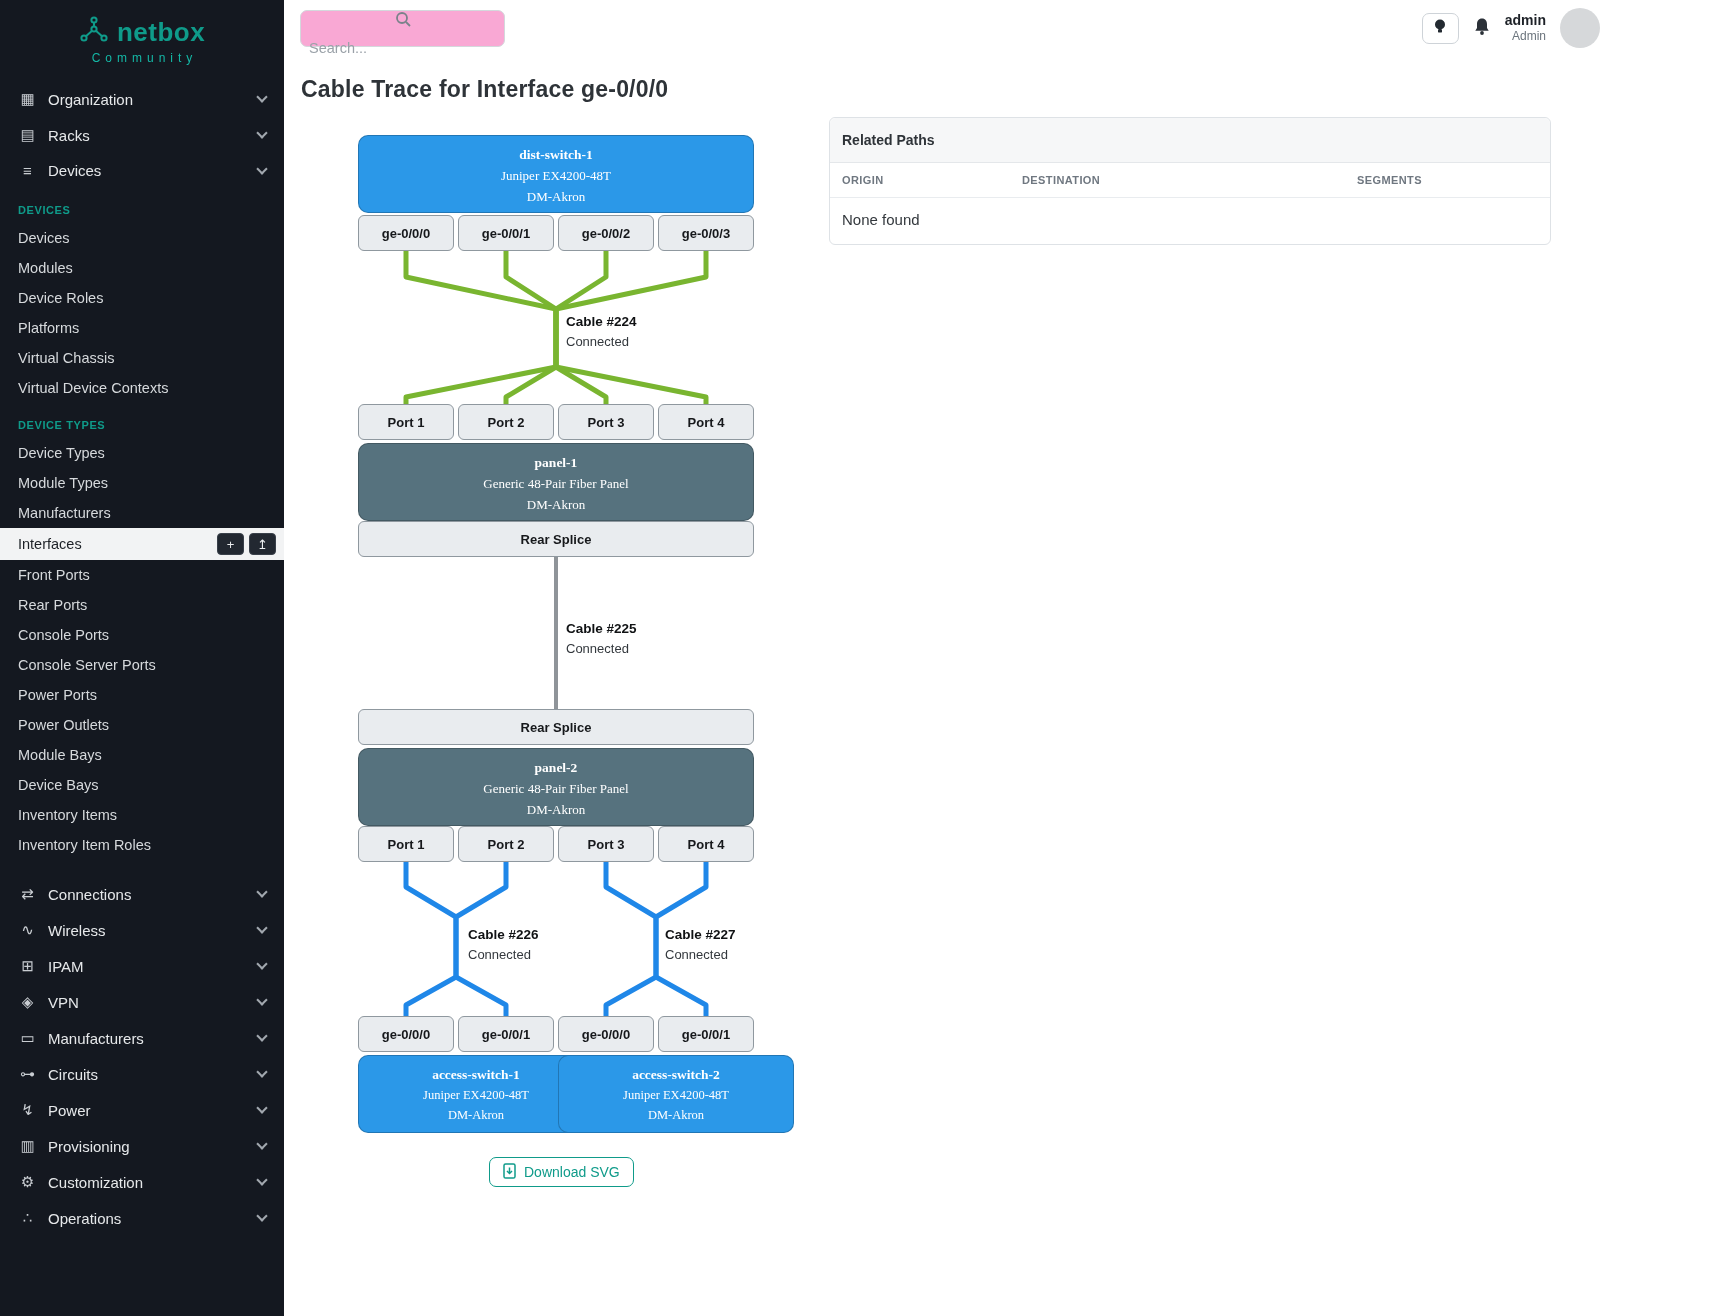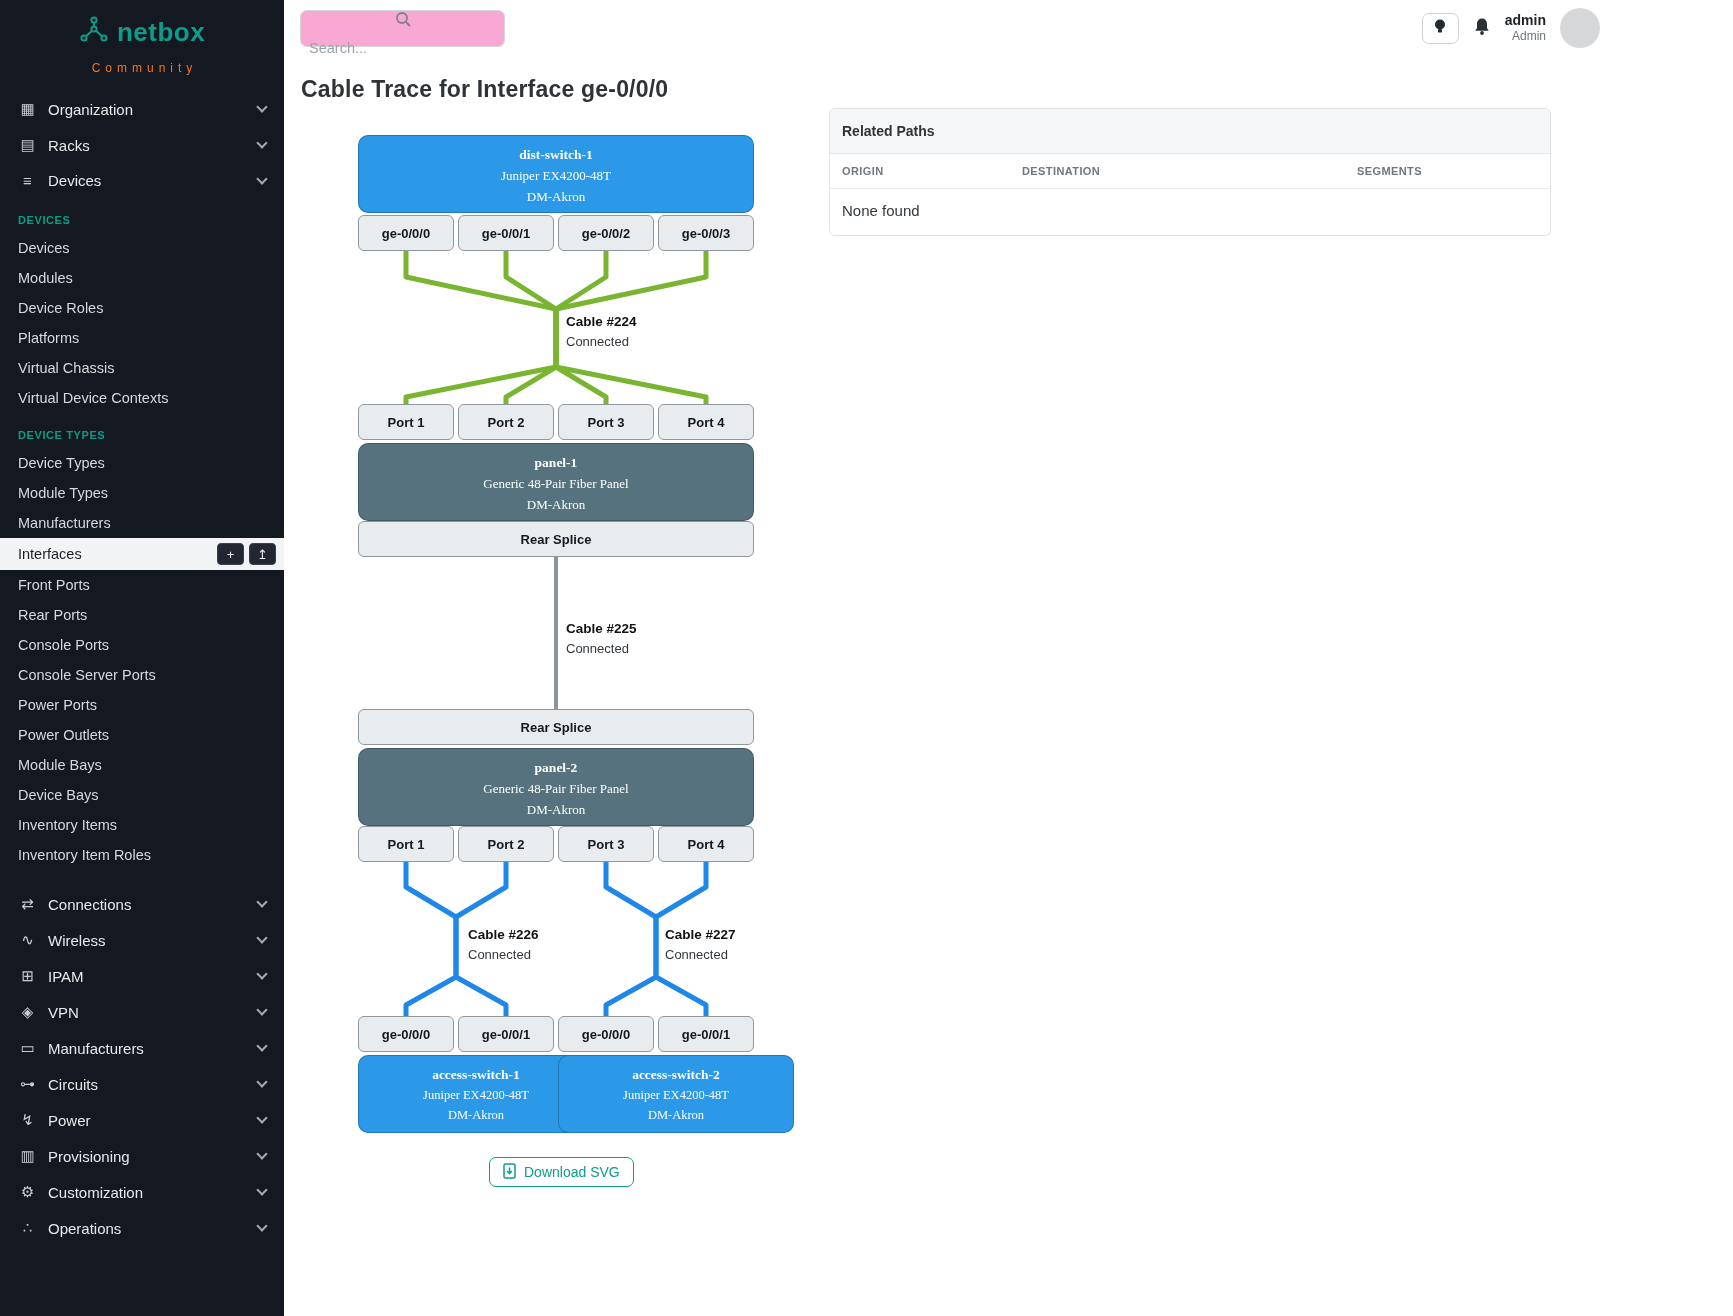--- a/index.html
+++ b/index.html
@@ -13,21 +13,21 @@
   }
   *{box-sizing:border-box;margin:0;padding:0;}
   html,body{width:1733px;height:1316px;overflow:hidden;}
   body{display:flex;font-family:"Liberation Sans",sans-serif;background:#fff;color:#212529;}
 
   
   .sidebar{width:284px;flex-shrink:0;background:var(--sidebar-bg);color:#dcdee1;overflow:hidden;}
   .logo-block{padding:16px 0 0;text-align:center;}
   .logo-row{display:flex;align-items:center;justify-content:center;gap:8px;}
   .logo-name{font-size:26px;font-weight:bold;color:var(--accent);letter-spacing:.5px;}
-  .logo-sub{margin-top:13px;font-size:12px;color:#f97316;letter-spacing:5px;text-indent:5px;}
+  .logo-sub{margin-top:3px;font-size:12px;color:#14b8a6;letter-spacing:5px;text-indent:5px;}
   .nav{margin-top:16px;}
   .nav-item{display:flex;align-items:center;gap:11px;padding:9px 18px;font-size:15px;color:#e6e8ea;cursor:pointer;}
   .nav-icon{width:19px;text-align:center;font-size:15px;color:#c9cdd2;}
   .chev{margin-left:auto;width:8px;height:8px;border-right:2px solid #a2a8af;border-bottom:2px solid #a2a8af;transform:rotate(45deg);margin-top:-4px;}
   .nav-section{padding:16px 18px 7px;font-size:11px;font-weight:bold;color:var(--accent);letter-spacing:.6px;}
   .nav-sub{display:flex;align-items:center;padding:7px 18px;font-size:14.5px;color:#d6d9dc;cursor:pointer;}
   .nav-sub.active{background:#f2f3f4;color:#1d2127;padding:5px 8px 5px 18px;}
   .mini-btns{margin-left:auto;display:flex;gap:5px;}
   .mini-btn{width:27px;height:22px;background:#222831;color:#eceef0;border:1px solid #39404a;border-radius:4px;font-size:13px;line-height:1;display:flex;align-items:center;justify-content:center;cursor:pointer;}
   .bottom-group{margin-top:16px;}
@@ -59,21 +59,21 @@
   .dev-model,.dev-site{font-size:13px;margin-top:5px;}
   .half{width:236px;}
   .port{position:absolute;height:36px;width:96px;background:#e9ecef;border:1px solid #8f989f;border-radius:6px;font-size:13px;font-weight:bold;color:#16181b;display:flex;align-items:center;justify-content:center;z-index:1;cursor:pointer;}
   .wide-box{position:absolute;left:0;width:396px;height:36px;background:#e9ecef;border:1px solid #8f989f;border-radius:6px;font-size:13px;font-weight:bold;color:#16181b;display:flex;align-items:center;justify-content:center;z-index:1;}
   .cable-label{position:absolute;z-index:2;}
   .cable-name{font-size:13.5px;font-weight:bold;color:#101214;cursor:pointer;}
   .cable-status{font-size:13px;color:#33383d;margin-top:5px;}
   .download-btn{position:absolute;left:131px;top:1022px;height:30px;display:flex;align-items:center;gap:8px;padding:0 13px;border:1px solid var(--accent);border-radius:7px;background:#fff;color:var(--accent);font-size:14px;font-family:"Liberation Sans",sans-serif;cursor:pointer;z-index:2;}
 
   
-  .card{position:absolute;left:545px;top:52px;width:722px;border:1px solid #dee2e6;border-radius:6px;background:#fff;}
+  .card{position:absolute;left:545px;top:61px;width:722px;border:1px solid #dee2e6;border-radius:6px;background:#fff;}
   .card-header{padding:14px 12px;font-size:14px;font-weight:600;color:#2e3338;background:#f6f7f8;border-bottom:1px solid #e4e7ea;border-radius:6px 6px 0 0;}
   .card-cols{display:flex;padding:11px 12px;border-bottom:1px solid #e9ecef;}
   .card-col{font-size:11px;font-weight:bold;color:#6f7780;letter-spacing:.4px;}
   .col-1{width:180px;}
   .col-2{width:335px;}
   .col-3{flex:1;}
   .card-empty{padding:13px 12px 16px;font-size:15px;color:#33383d;}
 </style>
 </head>
 <body>

